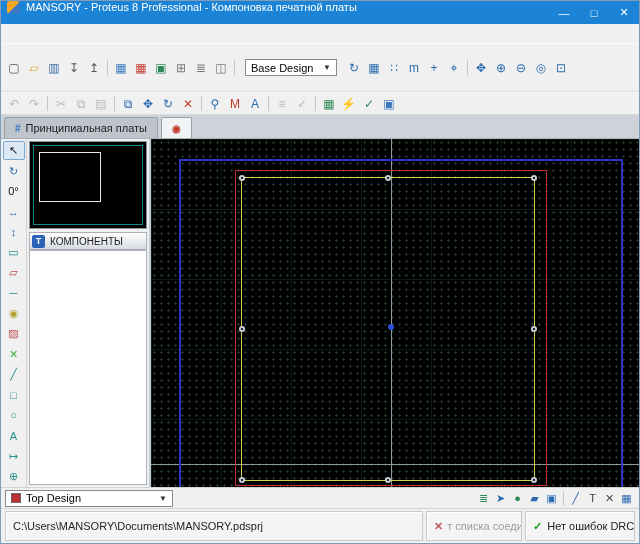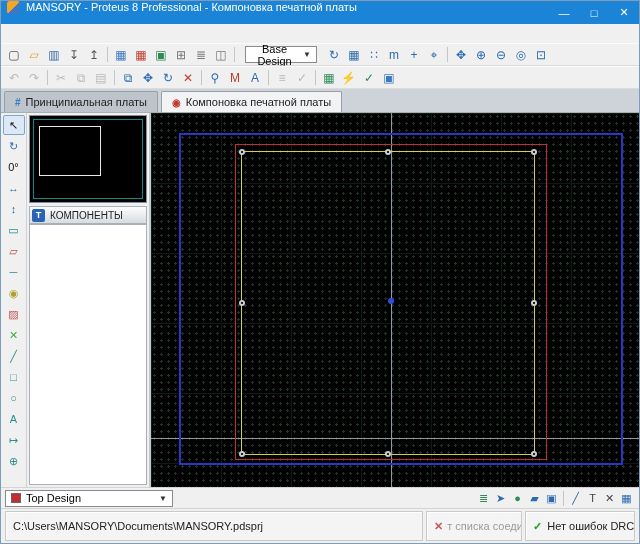--- a/index.html
+++ b/index.html
@@ -32,21 +32,21 @@
   .tb-group { display:flex; align-items:center; }
   .tbi { width:20px; height:19px; display:flex; align-items:center; justify-content:center;
          font-size:12px; color:#444; border:1px solid transparent; border-radius:2px; }
   .tbi .glyph { font-style:normal; }
   .tbi.disabled { opacity:.32; }
   .tbi.selected { background:#dce8f5; border-color:#7aa7d0; }
   .sep { width:1px; height:15px; background:#c6c6c6; margin:0 3px; }
 
   .combo { display:flex; align-items:center; background:#fff; border:1px solid #8a8a8a;
            height:17px; padding:0 5px; font-size:11px; gap:5px; }
-  .design-combo { width:72px; margin:0 7px;text-align:center; }
+  .design-combo { width:92px; margin:15px 7px; }
   .combo-arrow { margin-left:auto; font-size:8px; color:#333; }
 
   
   .tabbar { flex:0 0 24px; background:#ced3da; display:flex; align-items:flex-end;
             padding:2px 3px 0; gap:3px; border-bottom:1px solid #a9aeb5; }
   .tab { display:flex; align-items:center; gap:5px; height:21px; padding:0 10px;
          background:#bdc4cb; border:1px solid #97a0a8; border-bottom:none;
          border-radius:2px 2px 0 0; font-size:11px; color:#222; white-space:nowrap; }
   .tab.active { background:#f1f3f5; }
   .tab-icon { font-size:10px; font-weight:bold; }
@@ -283,21 +283,20 @@
       </span>
     </div>
 
   <div class="tabbar">
       <div class="tab">
       <span class="tab-icon" style="color: rgb(58, 122, 191);">#</span>
       <span class="tab-label">Принципиальная платы</span>
     </div>
       <div class="tab active">
       <span class="tab-icon" style="color: rgb(192, 57, 43);">◉</span>
-      <span class="tab-label">Компоновка печатной платы</span>
     </div>
     </div>
 
   <div class="main">
 
     <div class="ltb">
         <span class="tbi selected">
           <i class="glyph" style="color: rgb(17, 17, 17);">↖</i>
         </span>
         <span class="tbi">

